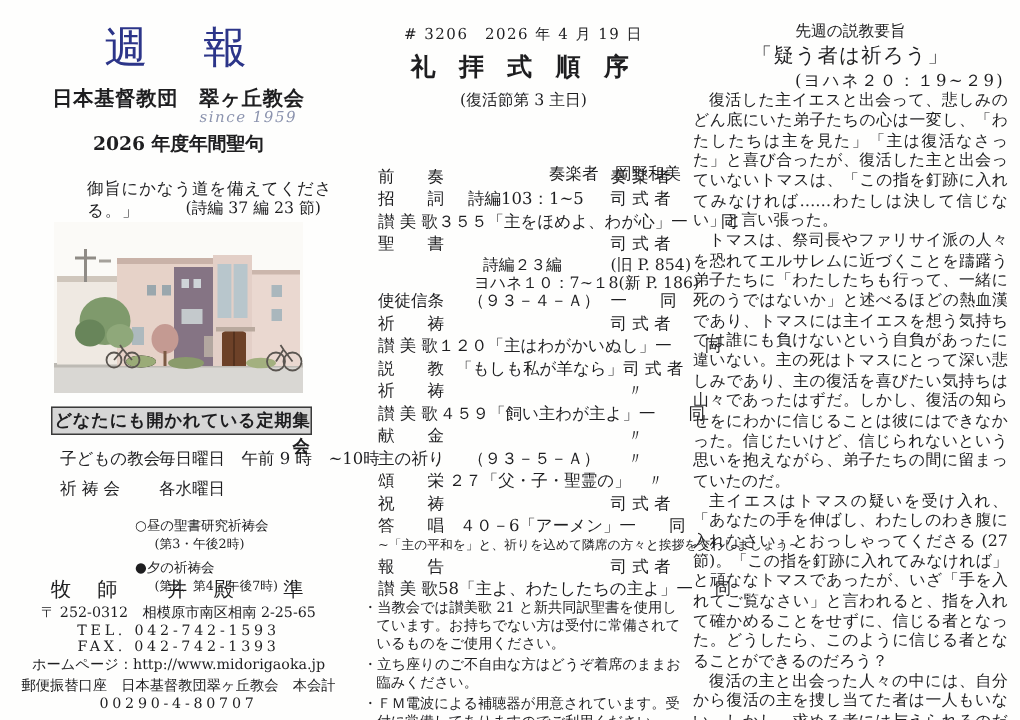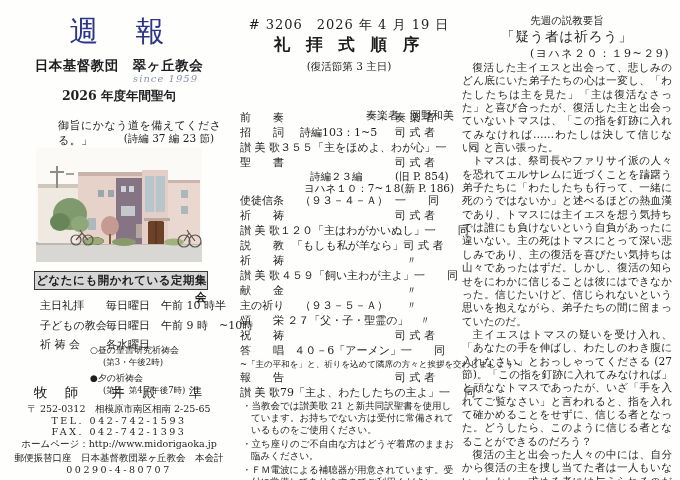--- a/index.html
+++ b/index.html
@@ -36,27 +36,27 @@
   .pastor{position:absolute;top:384px;left:0;width:100%;text-align:center;
     font-size:13.5px;letter-spacing:2px;}
   .contact{position:absolute;top:404px;left:0;width:100%;text-align:center;
     font-size:9.5px;line-height:10.5px;}
   .contact .c-line{margin-bottom:1px;white-space:pre;}
   .contact .sp{letter-spacing:2.5px;}
   .contact .gap{margin-top:4px;}
   
   .col-center{position:absolute;left:240px;top:0;width:218px;height:480px;}
   .issue{position:absolute;top:16px;left:0;width:100%;text-align:center;
-    font-size:13px;letter-spacing:1px;}
+    font-size:10px;letter-spacing:1px;}
   .w-title{position:absolute;top:34px;left:0;width:100%;text-align:center;
     font-size:16.5px;font-weight:700;letter-spacing:5px;}
   .season{position:absolute;top:60px;left:0;width:100%;text-align:center;font-size:10.5px;}
   .officiants{position:absolute;top:78px;right:4px;text-align:left;
     font-size:11px;line-height:15px;white-space:pre;}
-  .order{position:absolute;top:110px;left:0;width:100%;font-size:11px;}
+  .order{position:absolute;top:110px;left:12px;width:100%;font-size:11px;}
   .o-row{display:flex;align-items:baseline;height:15px;}
   .o-row.sub{height:11.5px;font-size:10.5px;}
   .o-row .nm{width:60px;white-space:pre;}
   .o-row .dt{flex:1;white-space:pre;}
   .o-row .rl{width:63px;white-space:pre;text-align:left;}
   .o-row.sub .nm{width:70px;}
   .peace-note{font-size:8.5px;height:12px;line-height:12px;white-space:pre;}
   .notes{position:absolute;top:400px;left:2px;width:214px;font-size:9.5px;line-height:12px;}
   .note-item{text-indent:-9px;padding-left:9px;margin-bottom:2px;}
   
@@ -142,24 +142,20 @@
         <circle cx="148" cy="93" r="6"></circle>
           <circle cx="159" cy="93" r="6"></circle>
         <path d="M148 93 l5 -8 l6 8 M153 85 l-2 -3"></path>
       </g>
     </svg>
 
     <div class="meet-box">どなたにも開かれている定期集会</div>
 
     <div class="meet-rows">
 
-        <div class="meet-row">
-          <span class="ml">主日礼拝</span>
-          <span class="md">毎日曜日　午前 10 時半</span>
-        </div>
 
         <div class="meet-row">
           <span class="ml">子どもの教会</span>
           <span class="md">毎日曜日　午前 9 時　~10時</span>
         </div>
 
         <div class="meet-row">
           <span class="ml">祈 祷 会</span>
           <span class="md">各水曜日</span>
         </div>
@@ -307,21 +303,21 @@
       <div>
 
           <div class="o-row">
             <span class="nm">報　　告</span>
             <span class="dt"></span>
             <span class="rl">司 式 者</span>
           </div>
 
           <div class="o-row">
             <span class="nm">讃 美 歌</span>
-            <span class="dt">79「主よ、わたしたちの主よ」</span>
+            <span class="dt">58「主よ、わたしたちの主よ」</span>
             <span class="rl">一　 同</span>
           </div>
         </div>
     </div>
 
     <div class="notes">
 
         <div class="note-item">・当教会では讃美歌 21 と新共同訳聖書を使用しています。お持ちでない方は受付に常備されているものをご使用ください。</div>
 
         <div class="note-item">・立ち座りのご不自由な方はどうぞ着席のままお臨みください。</div>

